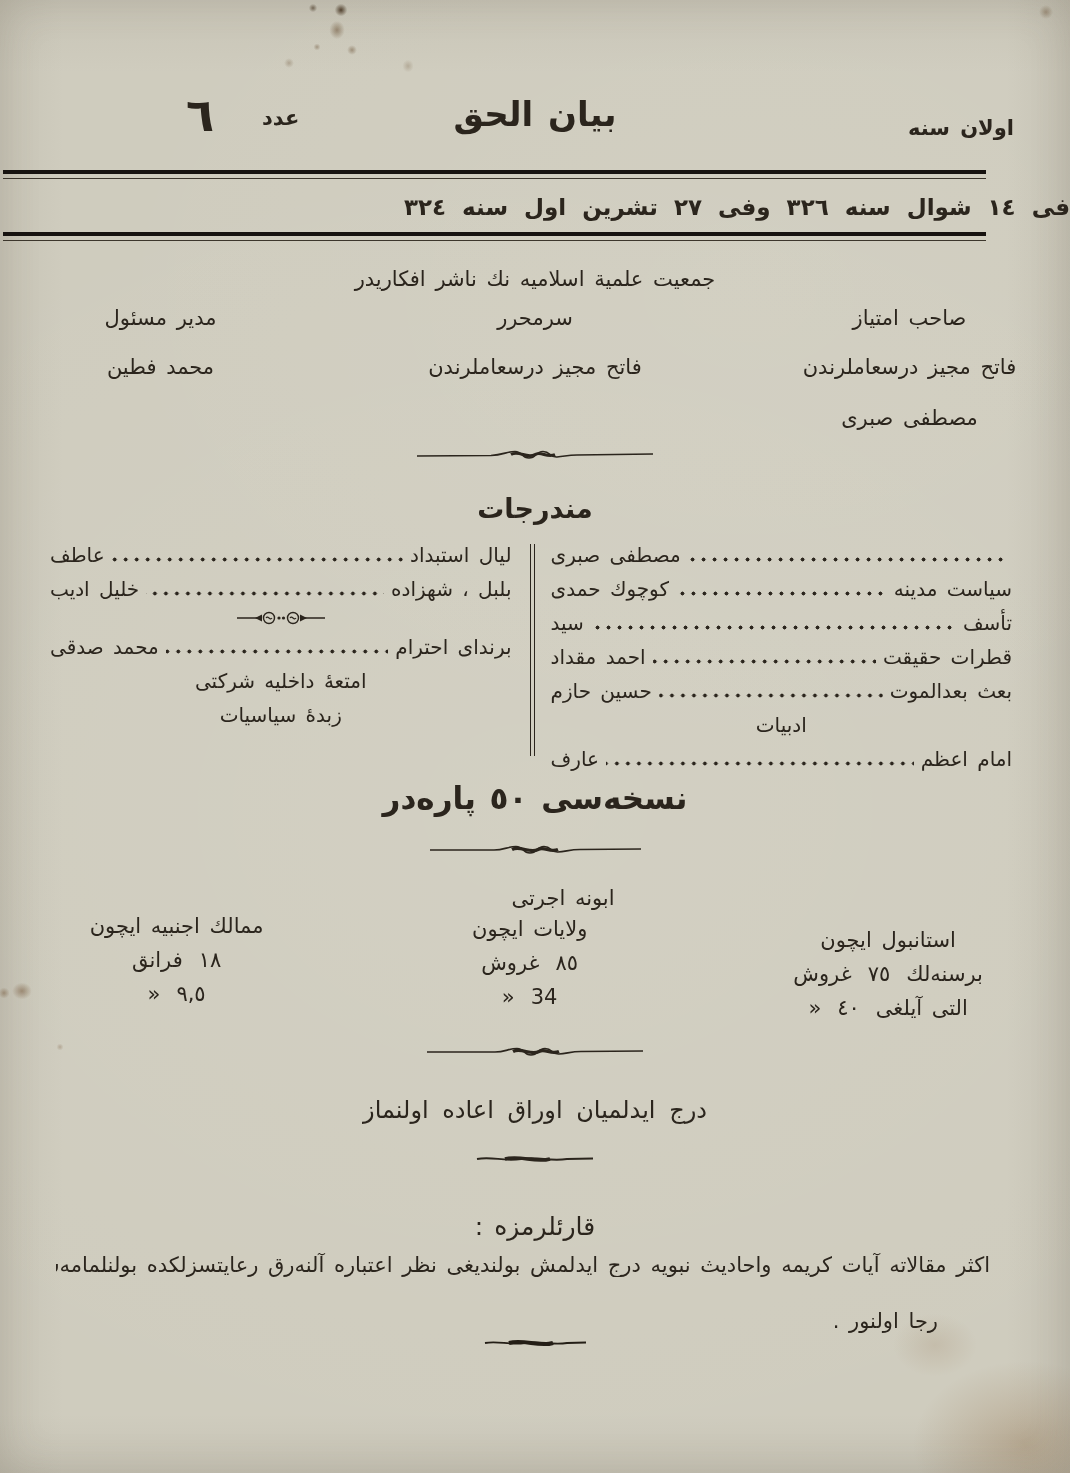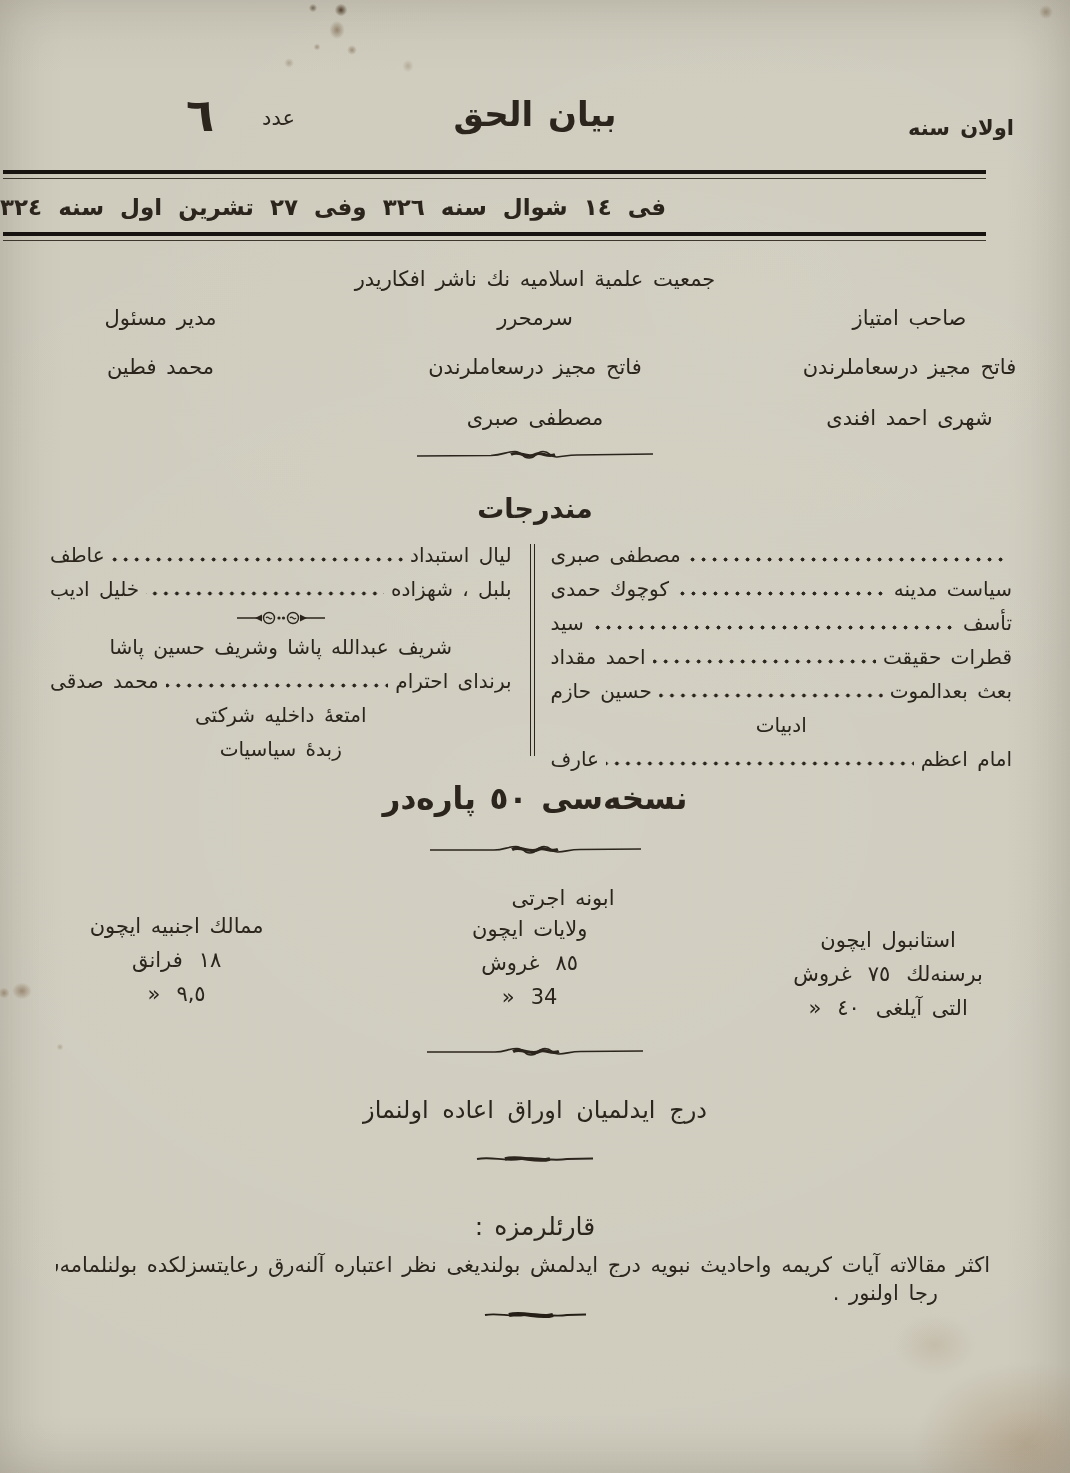--- a/index.html
+++ b/index.html
@@ -27,25 +27,25 @@
       radial-gradient(700px 500px at 70% 20%, rgba(255,255,245,.06), rgba(255,255,245,0)),
       radial-gradient(900px 700px at 50% 55%, rgba(255,255,248,.08), rgba(255,255,248,0));
     box-shadow: inset 0 0 40px rgba(90,80,60,.18);
   }
   
   .header{position:relative;height:170px;}
   .hdr-year{position:absolute;right:56px;top:116px;font-size:21px;font-weight:700;}
   .hdr-title{position:absolute;left:0;right:0;top:94px;margin:auto;width:max-content;
     font-size:34px;font-weight:700;letter-spacing:1px;}
   .hdr-issue{position:absolute;left:186px;top:92px;display:flex;direction:rtl;align-items:flex-end;gap:48px;}
-  .hdr-issue .lbl{font-size:21px;font-weight:400;padding-bottom:8px;}
+  .hdr-issue .lbl{font-size:21px;font-weight:700;padding-bottom:8px;}
   .hdr-issue .num{font-size:46px;font-weight:700;line-height:1;}
   .drule{height:11px;margin:0 84px 0 3px;
     background:linear-gradient(to bottom,#171310 0,#171310 4px,rgba(0,0,0,0) 4px,rgba(0,0,0,0) 7.5px,#3c362c 7.5px,#3c362c 9px,rgba(0,0,0,0) 9px);}
-  .dateline{margin-top:13px;text-align:left;font-size:23px;font-weight:700;word-spacing:8px;}
+  .dateline{margin-top:13px;text-align:right;font-size:23px;font-weight:700;word-spacing:8px;}
   .drule2{margin-top:12px;}
   
   .publisher{margin-top:24px;text-align:center;font-size:21px;}
   .masthead{margin-top:6px;display:grid;direction:rtl;grid-template-columns:30% 40% 30%;
     grid-template-rows:42px 56px 46px;text-align:center;font-size:21px;align-items:center;}
   
   .sq{display:block;margin:0 auto;}
   
   .c-heading{margin-top:30px;text-align:center;font-size:27px;font-weight:700;}
   .contents{margin-top:14px;display:flex;direction:rtl;padding:0 58px 0 50px;}
@@ -66,21 +66,21 @@
   .sub-cols{display:grid;direction:rtl;grid-template-columns:34% 33% 33%;margin-top:4px;}
   .sub-col{display:flex;flex-direction:column;align-items:center;gap:10px;font-size:21px;}
   .sub-col.ist{padding-top:14px;}
   .sub-col.vil{padding-top:3px;}
   .srow{display:flex;direction:rtl;gap:16px;white-space:nowrap;}
   
   .notice{margin-top:36px;text-align:center;font-size:24px;word-spacing:6px;}
   .readers-heading{margin-top:46px;text-align:center;font-size:25px;font-weight:400;}
   .readers-par{margin-top:12px;padding:0 56px;}
   .r-line1{font-size:21px;text-align:right;padding-right:24px;white-space:nowrap;overflow:hidden;}
-  .r-line2{font-size:21px;text-align:right;padding-right:76px;margin-top:4px;}
+  .r-line2{font-size:21px;text-align:right;padding-right:76px;margin-top:32px;}
 </style>
 </head>
 <body>
 
 <div class="page">
 
   <div class="header">
     <span class="hdr-year">اولان سنه</span>
     <span class="hdr-title">بيان الحق</span>
     <span class="hdr-issue">
@@ -93,21 +93,20 @@
   <div class="drule drule2"></div>
 
   <div class="publisher">جمعيت علمية اسلاميه نك ناشر افكاريدر</div>
   <div class="masthead">
     <div>صاحب امتياز</div>
     <div>سرمحرر</div>
     <div>مدير مسئول</div>
     <div>فاتح مجيز درسعاملرندن</div>
     <div>فاتح مجيز درسعاملرندن</div>
     <div>محمد فطين</div>
-    <div>شهرى احمد افندى</div>
     <div>مصطفى صبرى</div>
     <div></div>
   </div>
 
   <svg class="sq" width="240" height="16" viewBox="0 0 240 16" style="margin-top:6px;">
     <path d="M2,9 L76,8.5 C88,8 92,4.5 100,4.5 C108,4.5 106,11 114,11 C122,11 120,4.5 128,4.5 C136,4.5 134,10.5 142,10 C150,9.5 152,8 162,8 L238,7" fill="none" stroke="#2b251d" stroke-width="1.6"></path>
     <path d="M96,7.5 C104,3 112,12 120,7.5 C126,4 132,11 140,7.5" fill="none" stroke="#2b251d" stroke-width="3"></path>
   </svg>
 
   <div class="c-heading">مندرجات</div>
@@ -160,21 +159,20 @@
         <svg width="92" height="16" viewBox="0 0 92 16">
           <path d="M2,8 H22 M70,8 H90" stroke="#2b251d" stroke-width="1.6" fill="none"></path>
           <path d="M20,8 l7,-3.5 v7 z M72,8 l-7,-3.5 v7 z" fill="#2b251d"></path>
           <circle cx="34" cy="8" r="5.5" fill="none" stroke="#2b251d" stroke-width="1.4"></circle>
           <circle cx="58" cy="8" r="5.5" fill="none" stroke="#2b251d" stroke-width="1.4"></circle>
           <path d="M31,8 c2,-3 4,3 6,0 M55,8 c2,-3 4,3 6,0" stroke="#2b251d" stroke-width="1.2" fill="none"></path>
           <circle cx="44" cy="8" r="1.6" fill="#2b251d"></circle>
           <circle cx="48.5" cy="8" r="1.6" fill="#2b251d"></circle>
         </svg>
       </div>
-      <div class="c-center">شريف عبدالله پاشا وشريف حسين پاشا</div>
       <div class="c-row">
         <span class="c-title">برنداى احترام</span>
         <span class="c-dots"></span>
         <span class="c-author">محمد صدقى</span>
       </div>
       <div class="c-center">امتعۀ داخليه شركتى</div>
       <div class="c-center">زبدۀ سياسيات</div>
     </div>
   </div>
 

